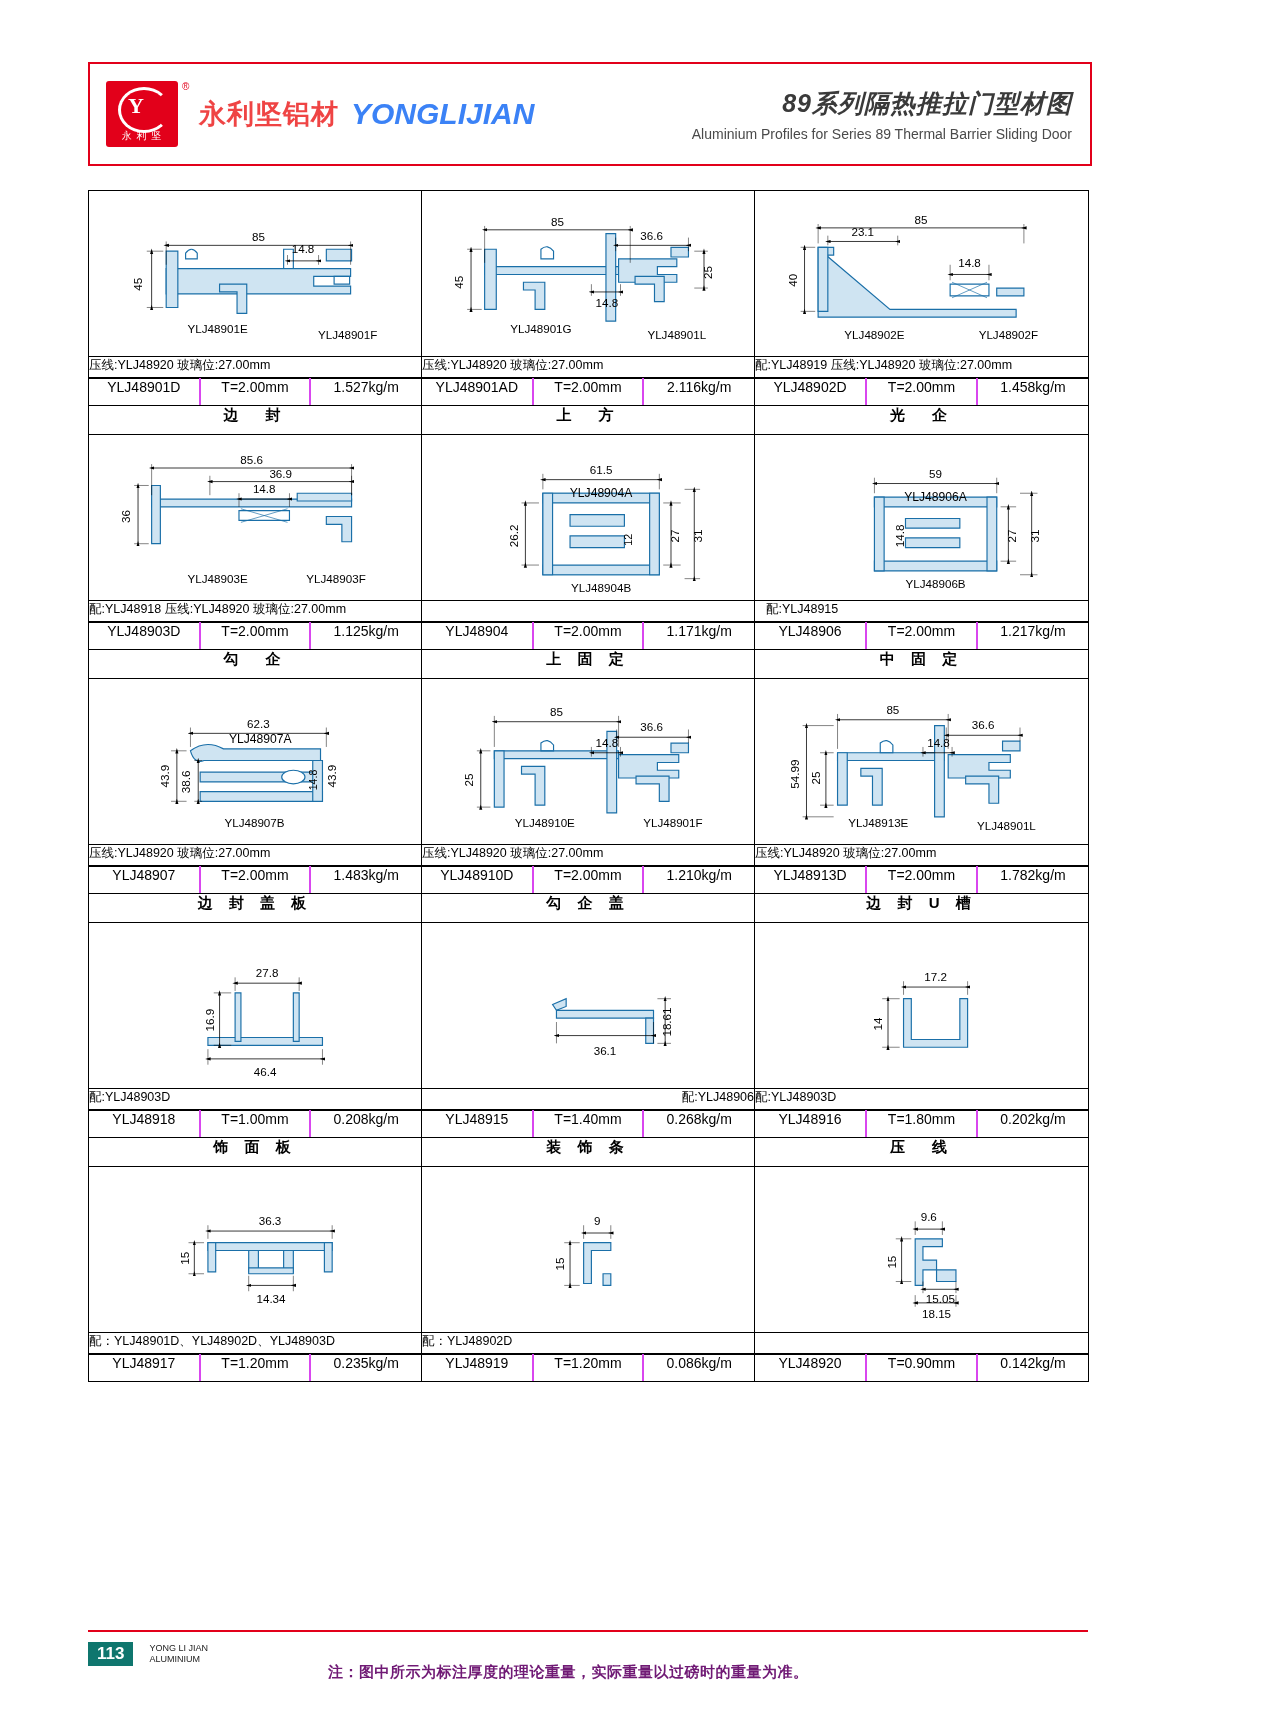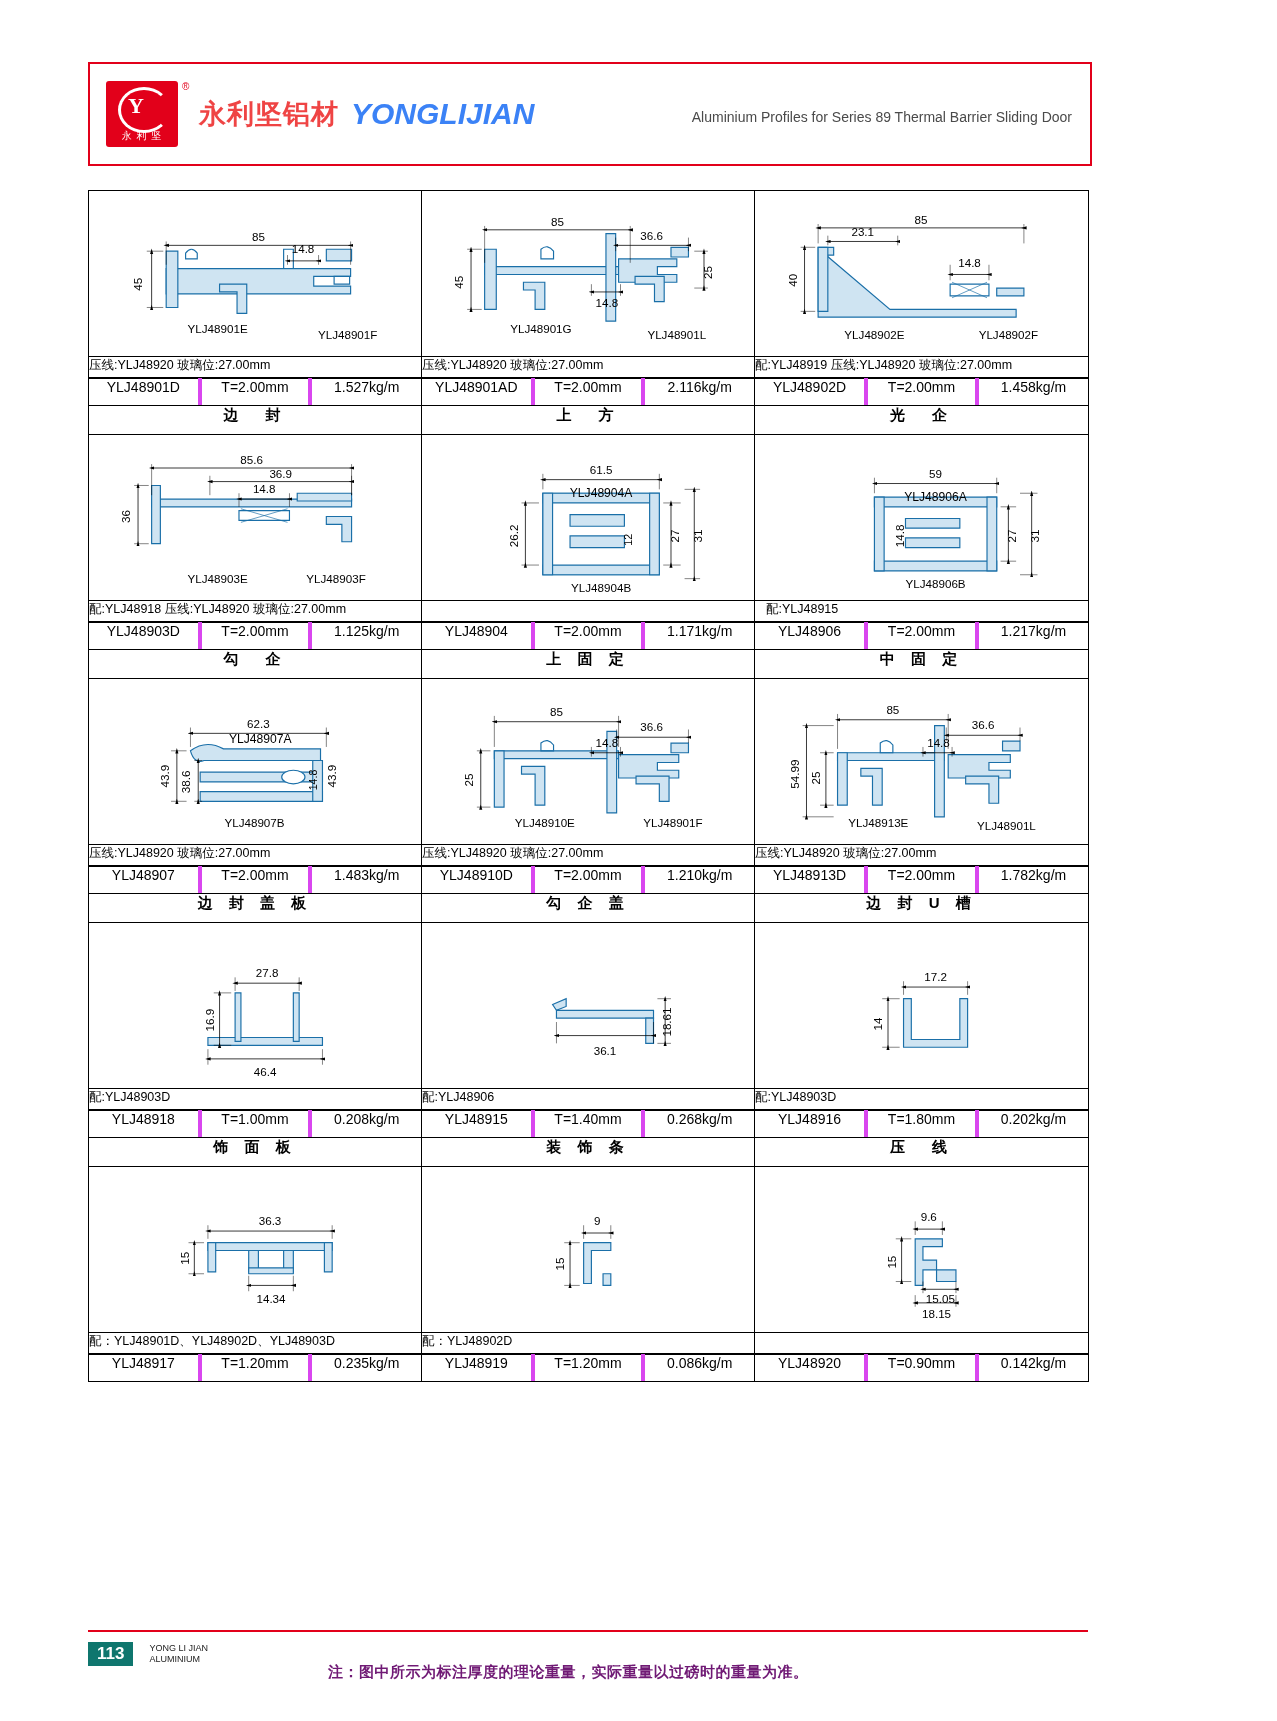--- a/index.html
+++ b/index.html
@@ -60,21 +60,21 @@
   }
   .fig{
     height:165px;position:relative;
   }
   .cfgline{
     font-size:12.5px;padding:3px 6px 3px 8px;height:20px;white-space:nowrap;
   }
   .spec{height:26px;}
   .spec table{width:100%;border-collapse:collapse;table-layout:fixed;}
   .spec td{border:0;border-top:1px solid #000;text-align:center;font-size:14px;height:26px;}
-  .spec td+td{border-left:4px solid #d946ef;}
+  .spec td+td{border-left:2px solid #d946ef;}
 
   
   .draw{position:absolute;left:0;top:0;right:0;bottom:0;}
   .draw svg{width:100%;height:100%;display:block;}
 
   
   .footer{
     position:absolute;left:88px;top:1637px;width:1000px;height:34px;
     display:flex;align-items:center;
   }
@@ -97,20 +97,21 @@
     <div class="logo-box">
       <div class="logo-sq"></div>
       <div class="logo-swirl"></div>
       <div class="logo-y">Y</div>
       <div class="logo-cn">永 利 坚</div>
       <div class="logo-reg">®</div>
     </div>
     <div class="brand-cn">永利坚铝材</div>
     <div class="brand-en">YONGLIJIAN</div>
     <div class="header-right">
+      <div class="title-cn">89系列隔热推拉门型材图</div>
       <div class="title-en">Aluminium Profiles for Series 89 Thermal Barrier Sliding Door</div>
     </div>
   </div>
 
   <table class="grid">
     <colgroup>
         <col style="width:333px">
         <col style="width:333px">
         <col style="width:334px">
       </colgroup>
@@ -666,21 +667,21 @@
                 <line x1="126" y1="78" x2="144" y2="78" stroke="#000" stroke-width="0.5"></line>
                 <line x1="126" y1="128" x2="144" y2="128" stroke="#000" stroke-width="0.5"></line>
                 <line x1="132" y1="78" x2="132" y2="128" stroke="#000" stroke-width="0.8" marker-start="url(#ah)" marker-end="url(#ah)"></line>
                 <text x="126" y="104" text-anchor="middle" font-size="12" font-family="Liberation Sans, sans-serif" fill="#000" transform="rotate(-90 126 104)">14</text>
               </svg>
             </div>
           </td>
         </tr>
         <tr>
           <td class="cfgline" style="border-bottom: 0px;">配:YLJ48903D</td>
-          <td class="cfgline" style="border-bottom: 0px;">配:YLJ48906</td>
+          <td class="cfgline" style="border-bottom: 0px; text-align: right;">配:YLJ48906</td>
           <td class="cfgline" style="border-bottom: 0px;">配:YLJ48903D</td>
         </tr>
         <tr>
           <td class="spec">
             <table>
               <tbody>
                 <tr>
                   <td>YLJ48918</td>
                   <td>T=1.00mm</td>
                   <td>0.208kg/m</td>

